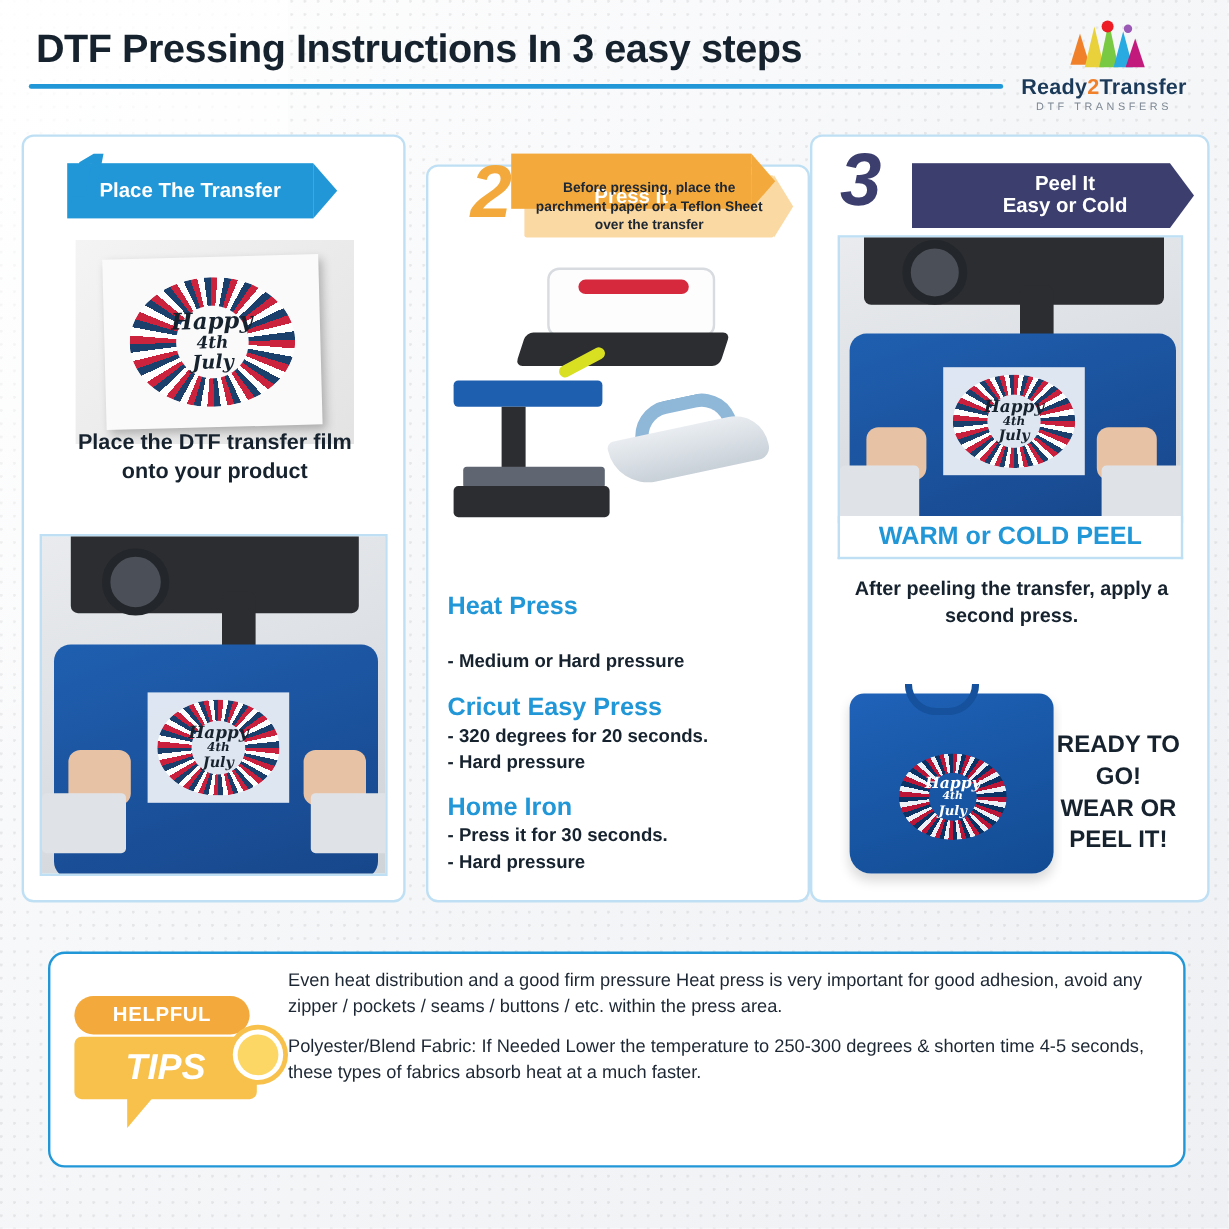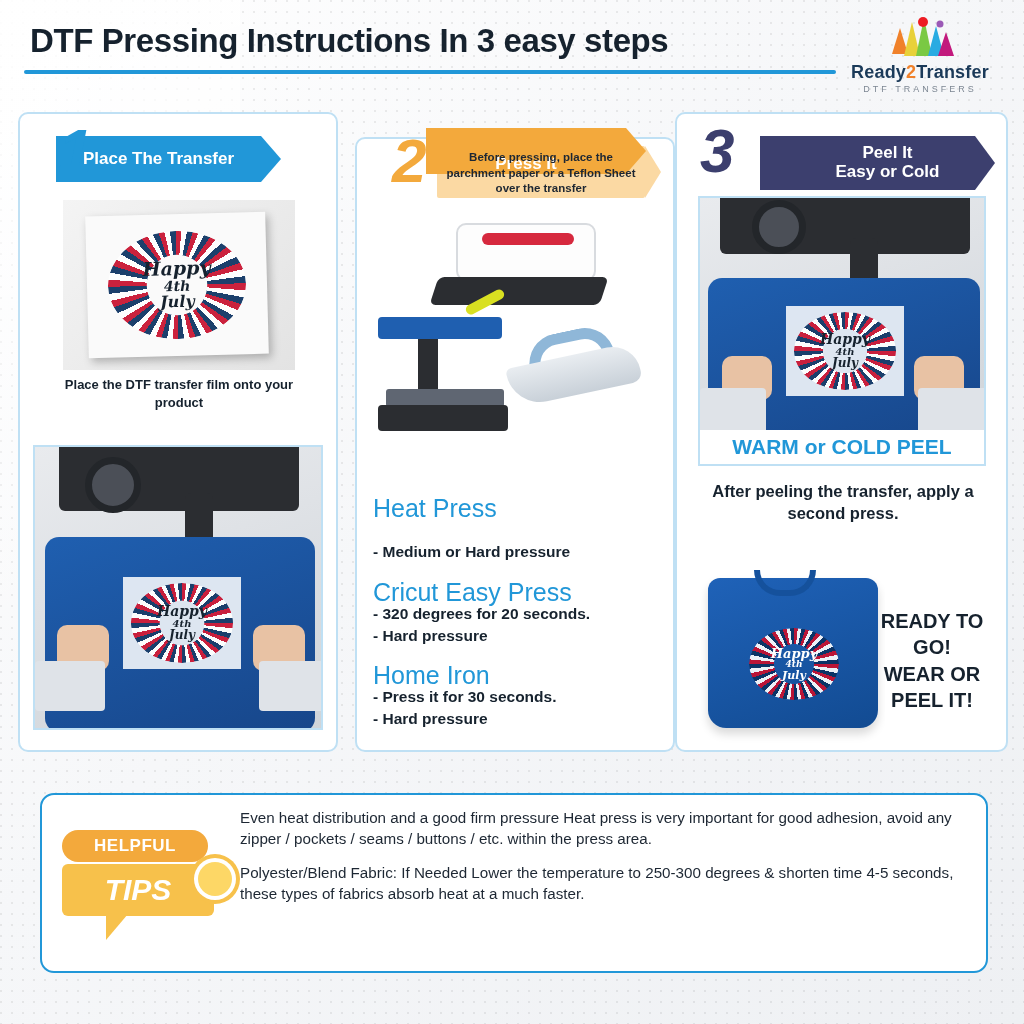--- a/index.html
+++ b/index.html
@@ -205,21 +205,21 @@
     border-radius:12px 12px 18px 18px;
     box-shadow:0 6px 10px rgba(0,0,0,0.15);
   }
   .collar {
     position:absolute; left:54px; top:10px; width:62px; height:26px;
     border:6px solid #15519c; border-top:none; border-radius:0 0 40px 40px;
   }
 
   
   .txt { position:absolute; }
-  .head-blue { color:#2197d8; font-weight:normal; font-size:25px; }
+  .head-blue { color:#2197d8; font-weight:bold; font-size:21px; }
   .line { color:#16222e; font-weight:bold; font-size:15.5px; }
 
   
   .tips-box {
     position:absolute; left:40px; top:793px; width:948px; height:180px;
     background:#ffffff; border:2px solid #2197d8; border-radius:14px;
   }
   .tips-badge { position:absolute; left:62px; top:824px; width:170px; height:120px; }
   .tips-helpful {
     position:absolute; left:0; top:6px; width:146px; height:32px;
@@ -288,21 +288,21 @@
         <div class="burst"></div>
         <div class="script" style="font-size:19px;">
           <div>Happy</div>
           <div style="font-size:14px;">4th</div>
           <div style="font-size:16px;">July</div>
         </div>
       </div>
     </div>
   </div>
 
-  <div class="cap" style="left:46px; top:376px; width:266px; font-size:13px; line-height:1.35;">Place the DTF transfer film onto your product</div>
+  <div class="cap" style="left:46px; top:356px; width:266px; font-size:18px; line-height:1.35;">Place the DTF transfer film onto your product</div>
 
   <div class="photo frame shirtphoto" id="p-shirt1" style="left:33px; top:445px; width:290px; height:285px;">
     <div class="press-arm" style="left:24px; top:-6px; width:240px; height:70px;"></div>
     <div class="press-arm" style="left:150px; top:46px; width:28px; height:64px;"></div>
     <div style="position:absolute; left:50px; top:10px; width:56px; height:56px; border-radius:50%; background:#4b4f57; border:7px solid #23262a;"></div>
     <div class="shirt-blue" style="left:10px; top:90px; width:270px; height:195px;"></div>
     <div class="art" style="left:88px; top:130px; width:118px; height:92px; background:rgba(232,238,246,0.95);">
       <div class="burst"></div>
       <div class="script" style="font-size:14px;">
         <div>Happy</div>

